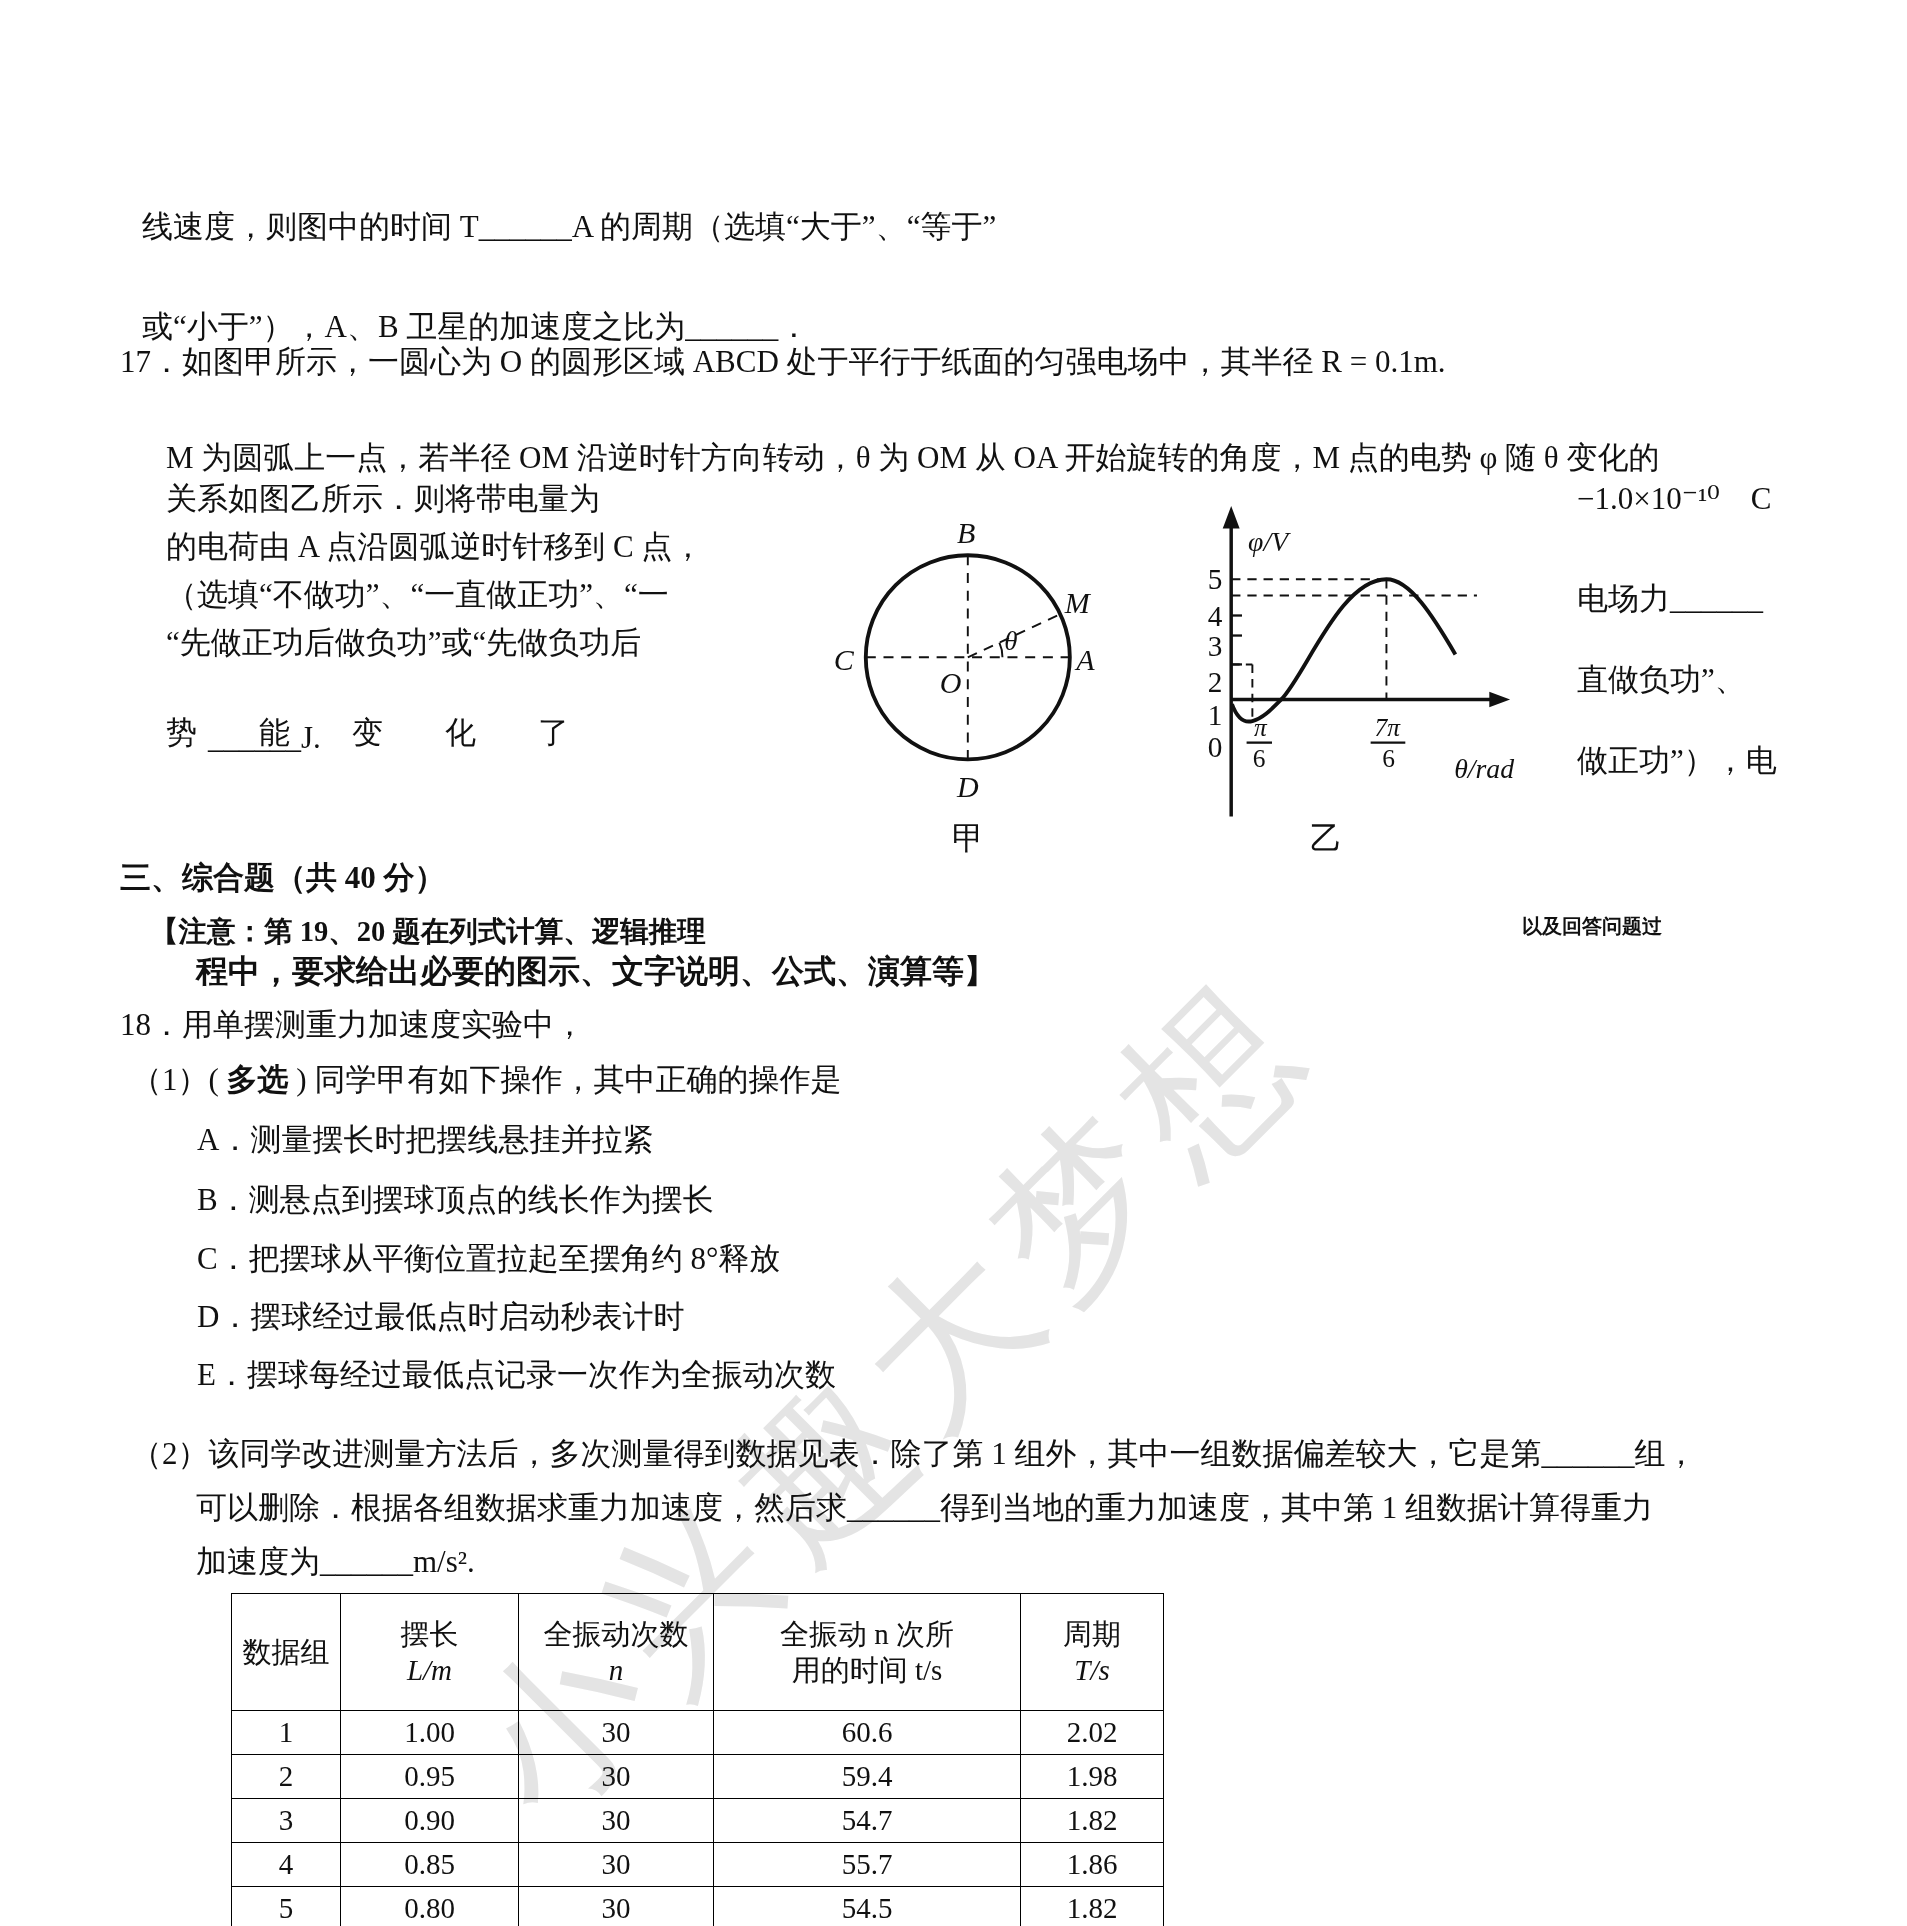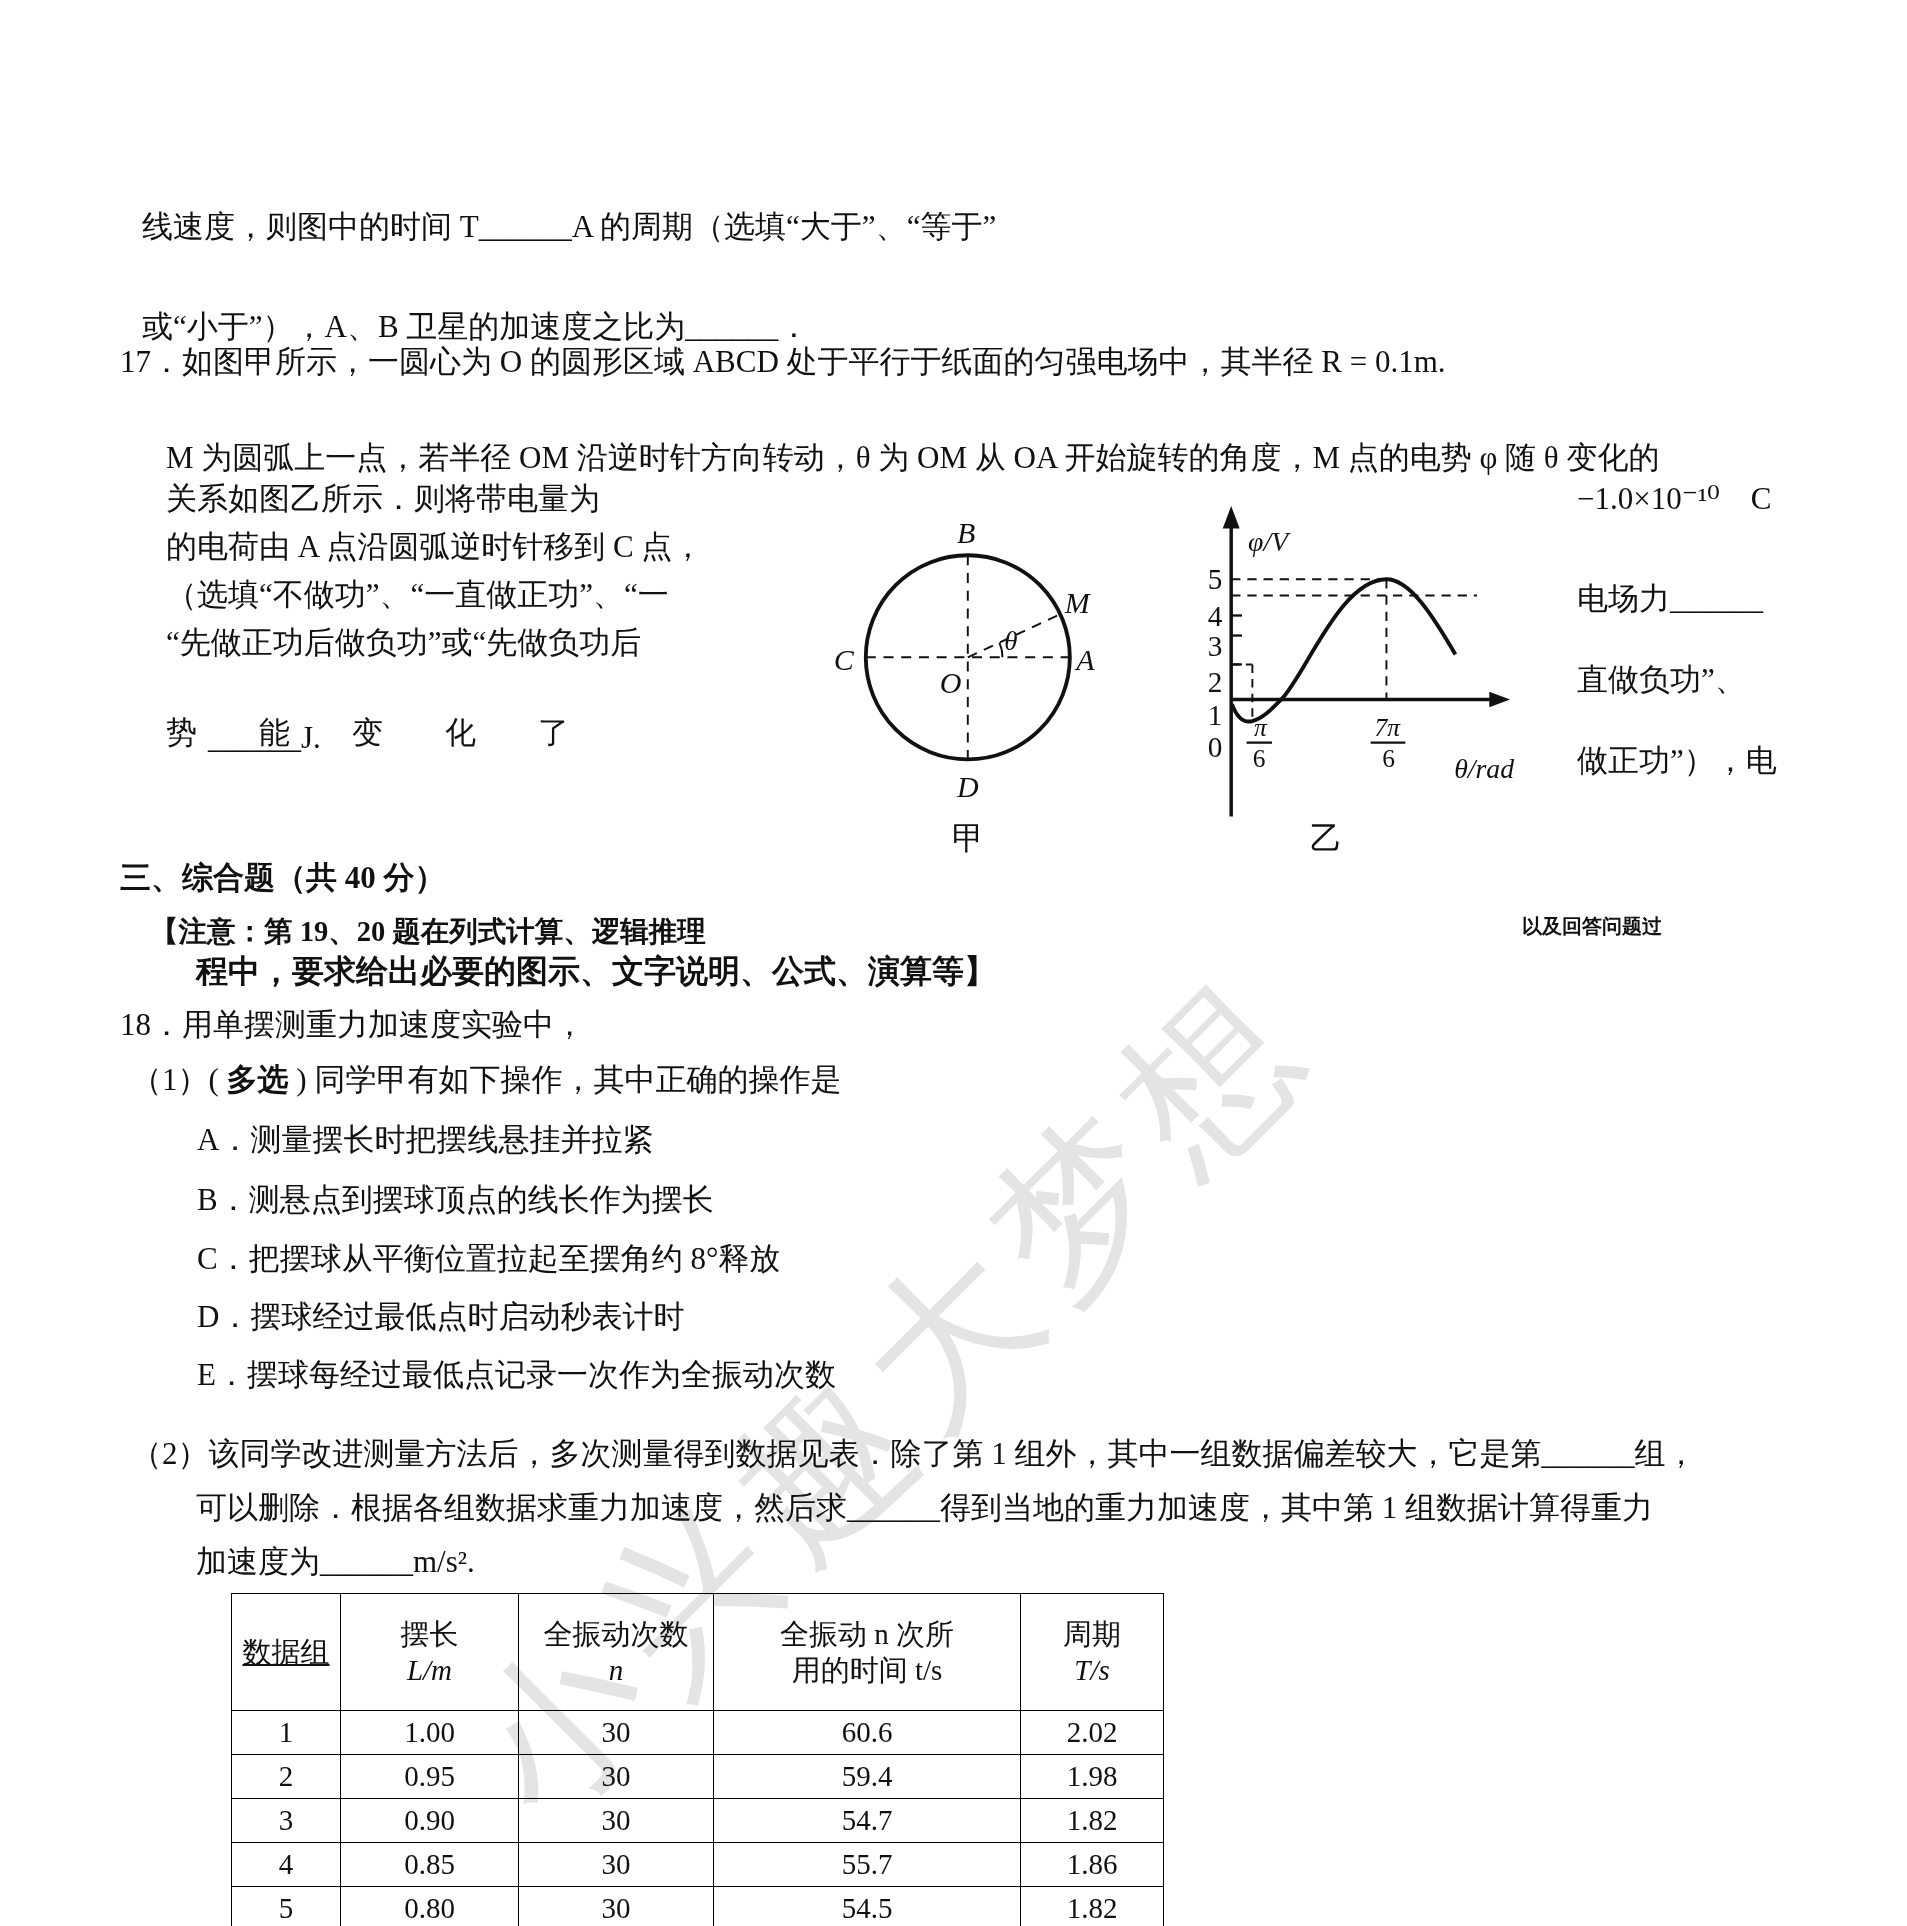--- a/index.html
+++ b/index.html
@@ -115,21 +115,21 @@
   <div class="abs" style="left:197px;top:1296px;">D．摆球经过最低点时启动秒表计时</div>
   <div class="abs" style="left:197px;top:1354px;">E．摆球每经过最低点记录一次作为全振动次数</div>
 
   <div class="abs" style="left:131px;top:1433px;">（2）该同学改进测量方法后，多次测量得到数据见表．除了第 1 组外，其中一组数据偏差较大，它是第______组，</div>
   <div class="abs" style="left:196px;top:1487px;">可以删除．根据各组数据求重力加速度，然后求______得到当地的重力加速度，其中第 1 组数据计算得重力</div>
   <div class="abs" style="left:196px;top:1541px;">加速度为______m/s².</div>
 
   <table class="data">
     <tbody>
         <tr class="hdr">
-      <td style="width:94px;text-decoration:underline;">
+      <td style="width:94px;">
             <div>数据组</div>
           </td>
       <td style="width:163px;text-align:center;">
             <div>摆长</div>
             <div class="it">L/m</div>
           </td>
       <td style="width:180px;">
             <div>全振动次数</div>
             <div class="it">n</div>
           </td>

